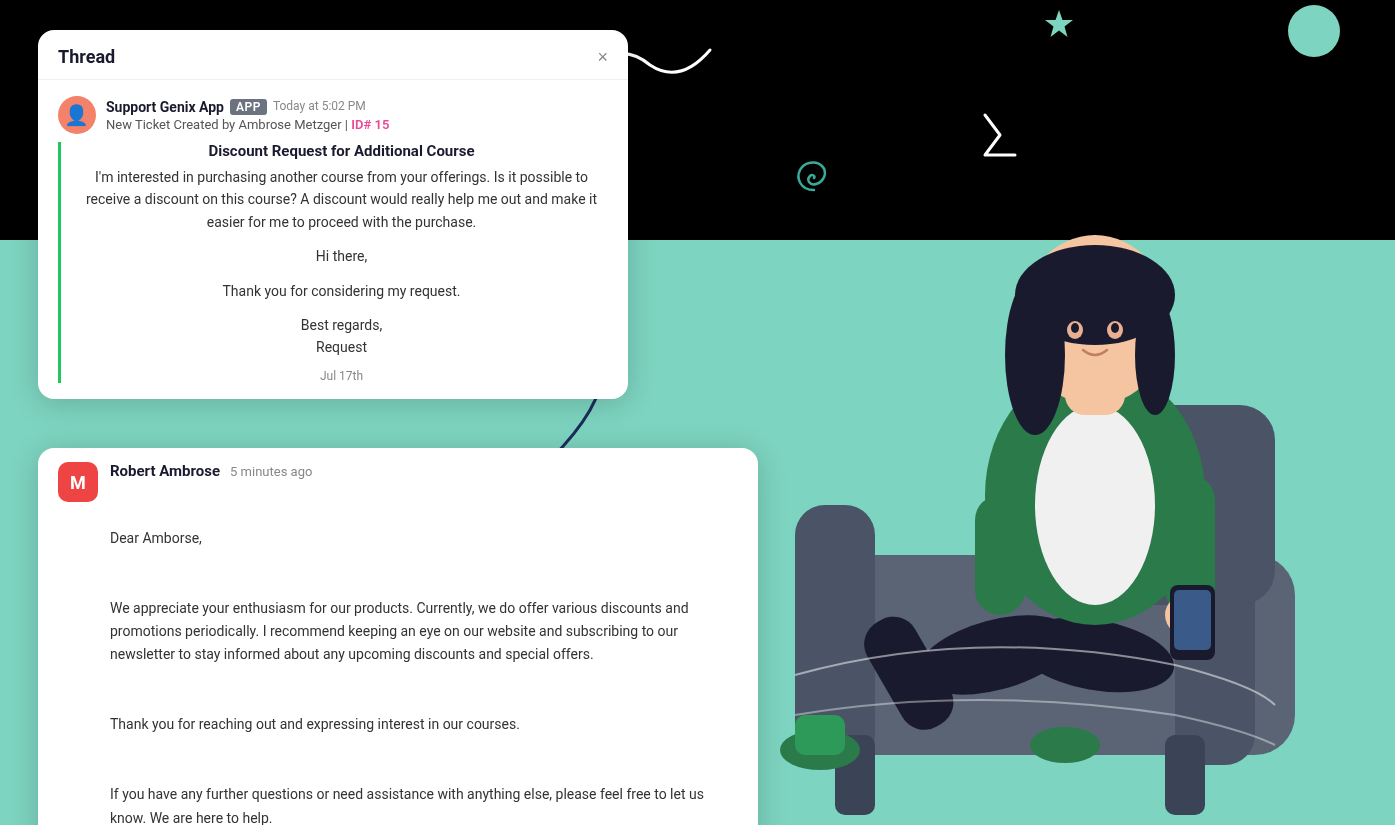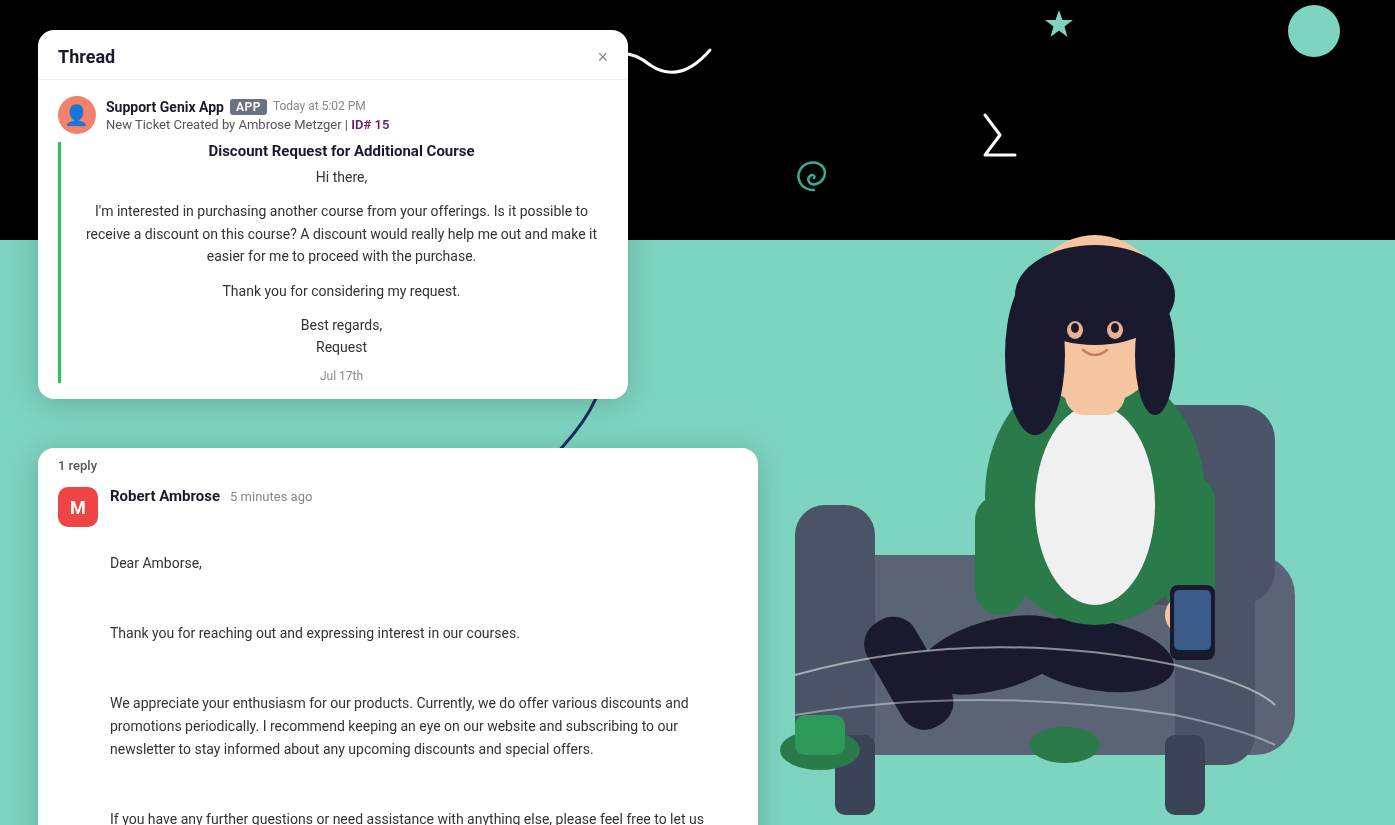--- a/index.html
+++ b/index.html
@@ -155,21 +155,21 @@
       font-size: 12px;
       color: #888;
     }
 
     .meta-subtitle {
       font-size: 13px;
       color: #555;
     }
 
     .ticket-id-link {
-      color: #701a75;
+      color: #ec4899;
       font-weight: 600;
       text-decoration: none;
     }
 
     .message-content {
       border-left: 3px solid #22c55e;
       padding-left: 14px;
       margin-left: 0;
       text-align: center;
     }
@@ -434,47 +434,46 @@
         <div class="meta-subtitle">
           <span>New Ticket Created by Ambrose Metzger |</span>
           <a class="ticket-id-link" href="#">ID# 15</a>
         </div>
       </div>
     </div>
 
     <div class="message-content">
       <div class="message-subject">Discount Request for Additional Course</div>
       <div class="message-body">
+        <p>I'm interested in purchasing another course from your offerings. Is it possible to receive a discount on this course? A discount would really help me out and make it easier for me to proceed with the purchase.</p>
         <p>Hi there,</p>
-        <p>I'm interested in purchasing another course from your offerings. Is it possible to receive a discount on this course? A discount would really help me out and make it easier for me to proceed with the purchase.</p>
         <p>Thank you for considering my request.</p>
         <p>
           <span>Best regards,</span><br>
           <span>Request</span>
         </p>
       </div>
       <div class="message-date">Jul 17th</div>
     </div>
   </div>
 </div>
 
 <div class="reply-panel">
-  <div class="reply-count">1 reply</div>
 
   <div class="reply-message">
     <div class="avatar-robert">M</div>
     <div class="reply-content">
       <div class="reply-meta-top">
         <span class="reply-sender">Robert Ambrose</span>
         <span class="reply-time">5 minutes ago</span>
       </div>
       <div class="reply-body">
         <p>Dear Amborse,</p>
+        <p>We appreciate your enthusiasm for our products. Currently, we do offer various discounts and promotions periodically. I recommend keeping an eye on our website and subscribing to our newsletter to stay informed about any upcoming discounts and special offers.</p>
         <p>Thank you for reaching out and expressing interest in our courses.</p>
-        <p>We appreciate your enthusiasm for our products. Currently, we do offer various discounts and promotions periodically. I recommend keeping an eye on our website and subscribing to our newsletter to stay informed about any upcoming discounts and special offers.</p>
         <p>If you have any further questions or need assistance with anything else, please feel free to let us know. We are here to help.</p>
         <p>
           <span>Best regards,</span><br>
           <span>Robert</span>
         </p>
       </div>
     </div>
   </div>
 </div>
 

